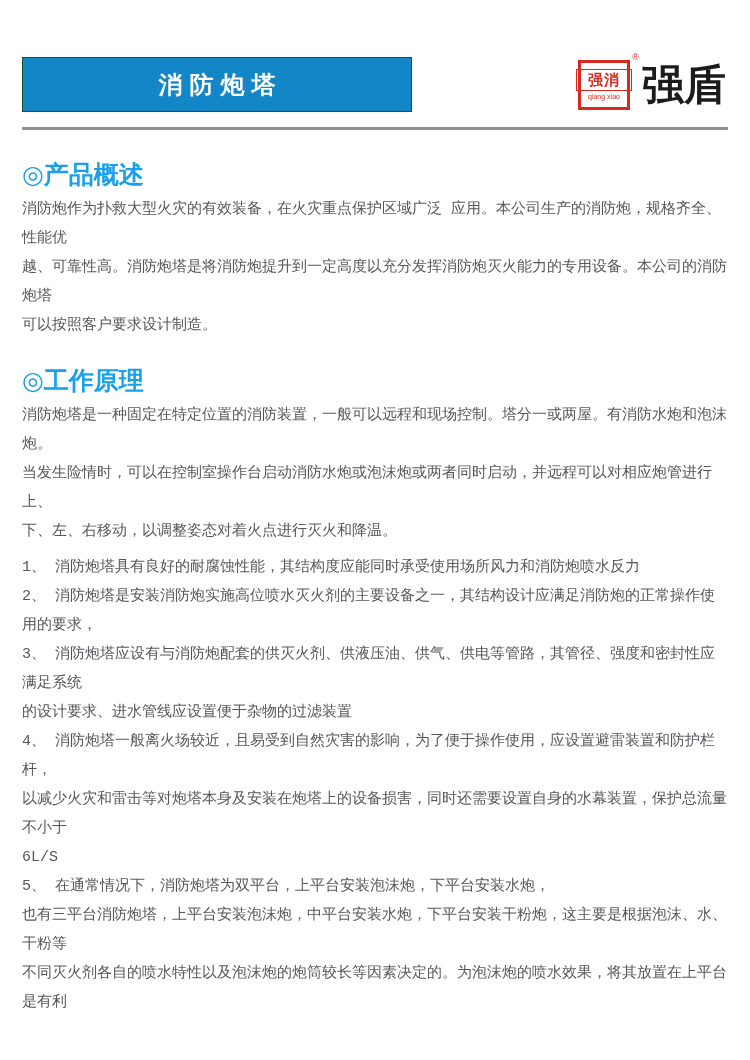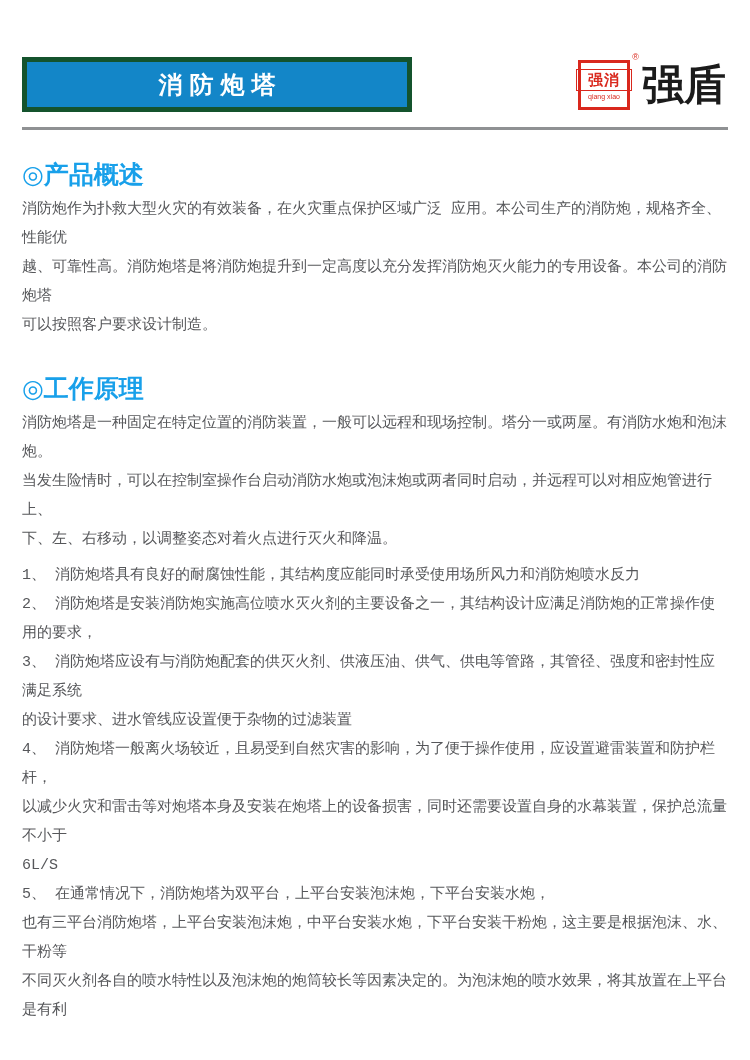--- a/index.html
+++ b/index.html
@@ -9,21 +9,21 @@
   .page { width: 750px; height: 1060px; position: relative; padding: 0 22px; }
 
   
   .header-row {
     padding-top: 57px;
     display: flex; align-items: center; justify-content: space-between;
   }
   .title-box {
     width: 390px; height: 55px;
     background: #1386c8;
-    border: 5px solid #14532d;
+    border: 1px solid #14532d;
     display: flex; align-items: center; justify-content: center;
   }
   .title-box span {
     color: #ffffff; font-size: 24px; font-weight: bold; letter-spacing: 7px;
     padding-left: 7px;
   }
   .brand { display: flex; align-items: center; margin-right: 2px; }
   .brand-cn { font-size: 42px; font-weight: bold; color: #1b1b1b; line-height: 1; }
   .seal-wrap { position: relative; margin: 0 12px 0 14px; }
   .seal {
@@ -44,21 +44,21 @@
 
   .header-rule {
     margin-top: 15px; height: 3px; background: #8f9193; width: 706px;
   }
 
   
   .sec-heading {
     color: #18a0ea; font-weight: bold; font-size: 25px; line-height: 28px;
   }
   #sec1-heading { margin-top: 30px; }
-  #sec2-heading { margin-top: 34px; }
+  #sec2-heading { margin-top: 26px; }
   #sec3-heading { margin-top: 25px; }
 
   .body-lines { margin-top: 7px; }
   .body-lines div {
     font-size: 15px; line-height: 29px; color: #56575a; font-family: Liberation Mono, monospace;
   }
 </style>
 </head>
 <body>
 

